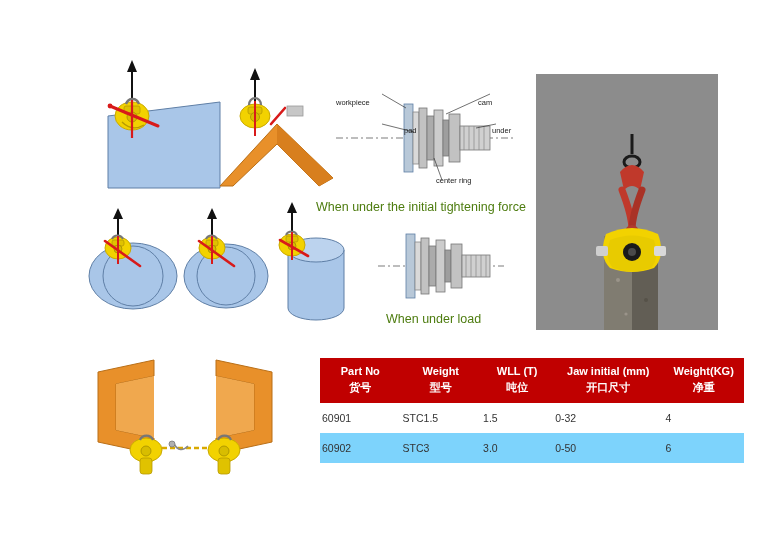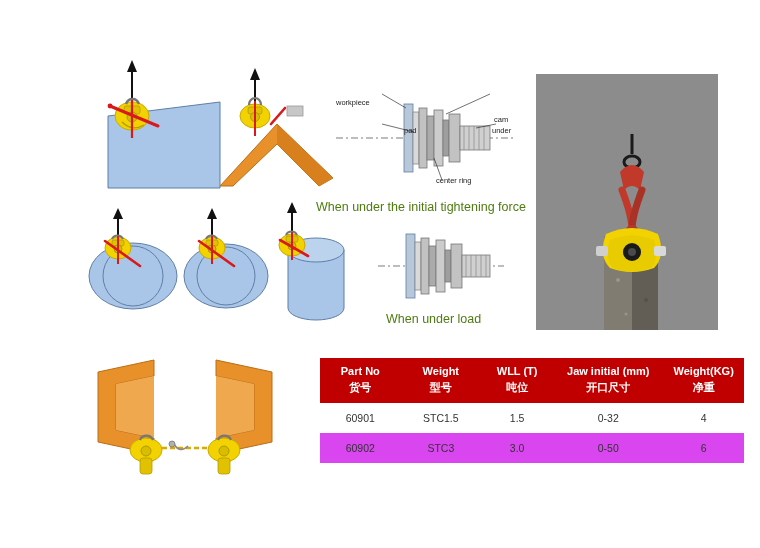--- a/index.html
+++ b/index.html
@@ -63,26 +63,25 @@
     font-size: 11px;
     font-weight: bold;
     text-align: center;
     padding: 6px 2px 7px 2px;
     line-height: 1.45;
     border: none;
   }
   .spec-table td {
     font-size: 10.5px;
     color: #333333;
-    text-align: center;
     padding: 9px 2px;
     border: none;
   }
   .spec-table tr.row-even td { background: #ffffff; }
-  .spec-table tr.row-odd td { background: #d946ef; }
+  .spec-table tr.row-odd td { background: #7dd3fc; }
   .th-cn { display: block; font-size: 11px; }
 </style>
 </head>
 <body>
 
 <div class="stage">
 
   <svg class="abs" style="left:70px; top:60px;" width="190" height="130" viewBox="0 0 190 130">
 
     <polygon points="38,56 150,42 150,128 38,128" fill="#a9c6e8" stroke="#5f7fa6" stroke-width="1"></polygon>
@@ -181,21 +180,21 @@
 
     <line x1="52" y1="6" x2="76" y2="20" stroke="#333" stroke-width="0.7"></line>
     <line x1="52" y1="36" x2="84" y2="44" stroke="#333" stroke-width="0.7"></line>
     <line x1="160" y1="6" x2="116" y2="26" stroke="#333" stroke-width="0.7"></line>
     <line x1="166" y1="36" x2="146" y2="40" stroke="#333" stroke-width="0.7"></line>
     <line x1="112" y1="92" x2="104" y2="70" stroke="#333" stroke-width="0.7"></line>
   </svg>
 
   <div class="abs callout-label" style="left:336px; top:98px;">workpiece</div>
   <div class="abs callout-label" style="left:360px; top:126px;margin-left:44px;">pad</div>
-  <div class="abs callout-label" style="left:494px; top:98px;margin-top:17px;">cam</div>
+  <div class="abs callout-label" style="left:478px; top:98px;">cam</div>
   <div class="abs callout-label" style="left:492px; top:126px;">under</div>
   <div class="abs callout-label" style="left:436px; top:176px;">center ring</div>
 
   <div class="abs caption" style="left:316px; top:200px;">When under the initial tightening force</div>
 
   <svg class="abs" style="left:376px; top:226px;" width="130" height="80" viewBox="0 0 130 80">
     <line x1="2" y1="40" x2="128" y2="40" stroke="#444" stroke-width="0.7" stroke-dasharray="7,3,2,3"></line>
     <rect x="30" y="8" width="9" height="64" fill="#b8c8d8" stroke="#5f7fa6" stroke-width="0.8"></rect>
     <rect x="39" y="16" width="6" height="48" fill="#d9d9d9" stroke="#888" stroke-width="0.8"></rect>
     <rect x="45" y="12" width="8" height="56" fill="#c2c2c2" stroke="#777" stroke-width="0.8"></rect>

